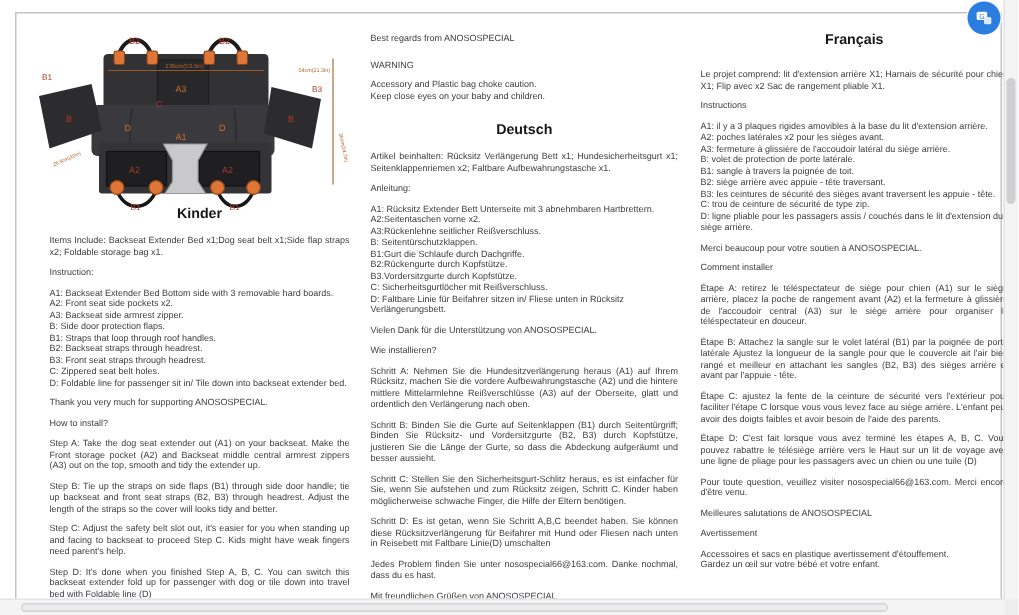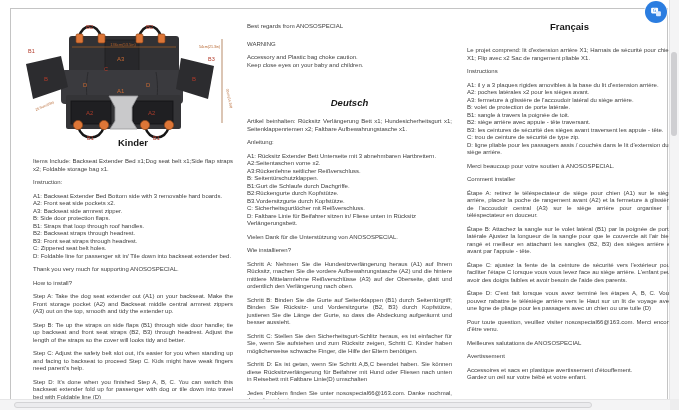--- a/index.html
+++ b/index.html
@@ -17,21 +17,21 @@
     font-size:6px;line-height:7.5px;color:#3e3e3e;
     text-align:justify;
   }
   .col p{margin:0 0 6px 0;}
   .lang-heading{
     font-size:9.5px;line-height:12px;font-weight:bold;color:#171717;
     margin:0 0 9px 0;text-align:center;
   }
   .list{white-space:pre-line;text-align:left;margin:0 0 6px 0;}
   .title-line{margin:0;}
-  .block-gap{margin-top:28px;font-style:italic;}
+  .block-gap{margin-top:12px;}
   
   #col-english{left:22px;top:128px;width:200px;}
   #col-middle{left:236px;top:14px;width:205px;}
   #col-french{left:456px;top:12px;width:205px;}
   
   #diagram{position:absolute;left:15px;top:10px;}
   
   .badge{
     position:absolute;left:645px;top:1px;width:22px;height:22px;border-radius:50%;
     background:#2b7de0;z-index:30;display:flex;align-items:center;justify-content:center;

